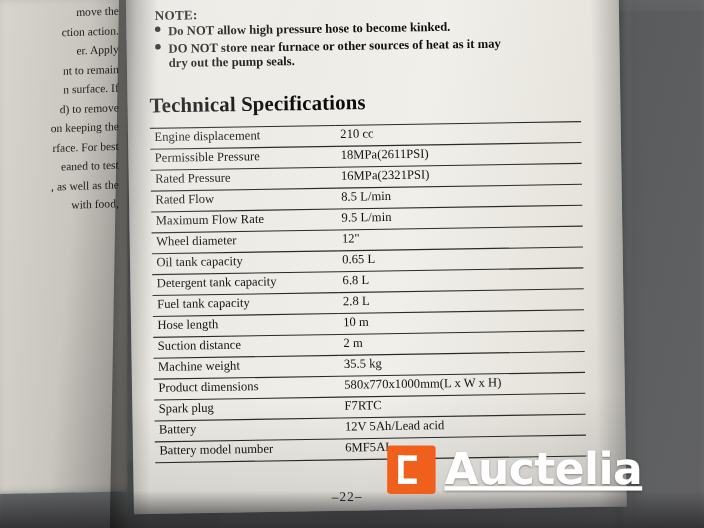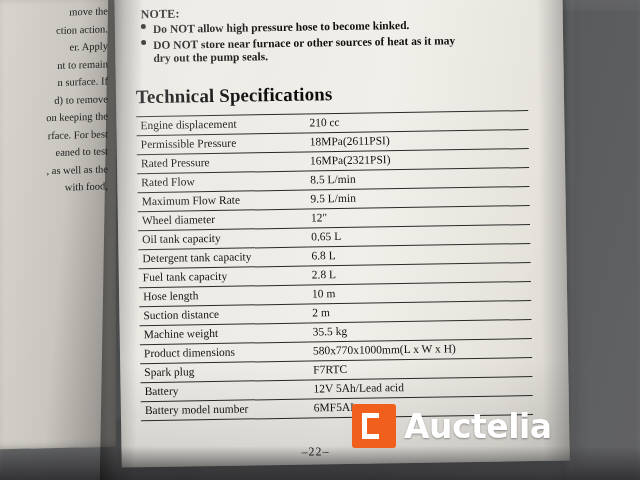--- a/index.html
+++ b/index.html
@@ -213,24 +213,25 @@
     top: 9px;
     width: 17px;
     height: 26px;
     border: 5px solid #ffffff;
     border-right: none;
     box-sizing: border-box;
   }
   #wm-text {
     font-family: "DejaVu Sans", sans-serif;
     font-weight: bold;
-    font-size: 33px;
+    font-size: 40px;
     color: #ffffff;
     letter-spacing: -0.5px;
     text-shadow: 0 1px 2px rgba(0,0,0,0.35);
+    text-decoration: underline;
   }
 
   
   #bottom-band {
     position: absolute;
     left: 0;
     bottom: 0;
     width: 640px;
     height: 34px;
     background: linear-gradient(180deg, rgba(60,60,62,0.0) 0%, rgba(46,46,48,0.55) 60%, rgba(38,38,40,0.8) 100%);

